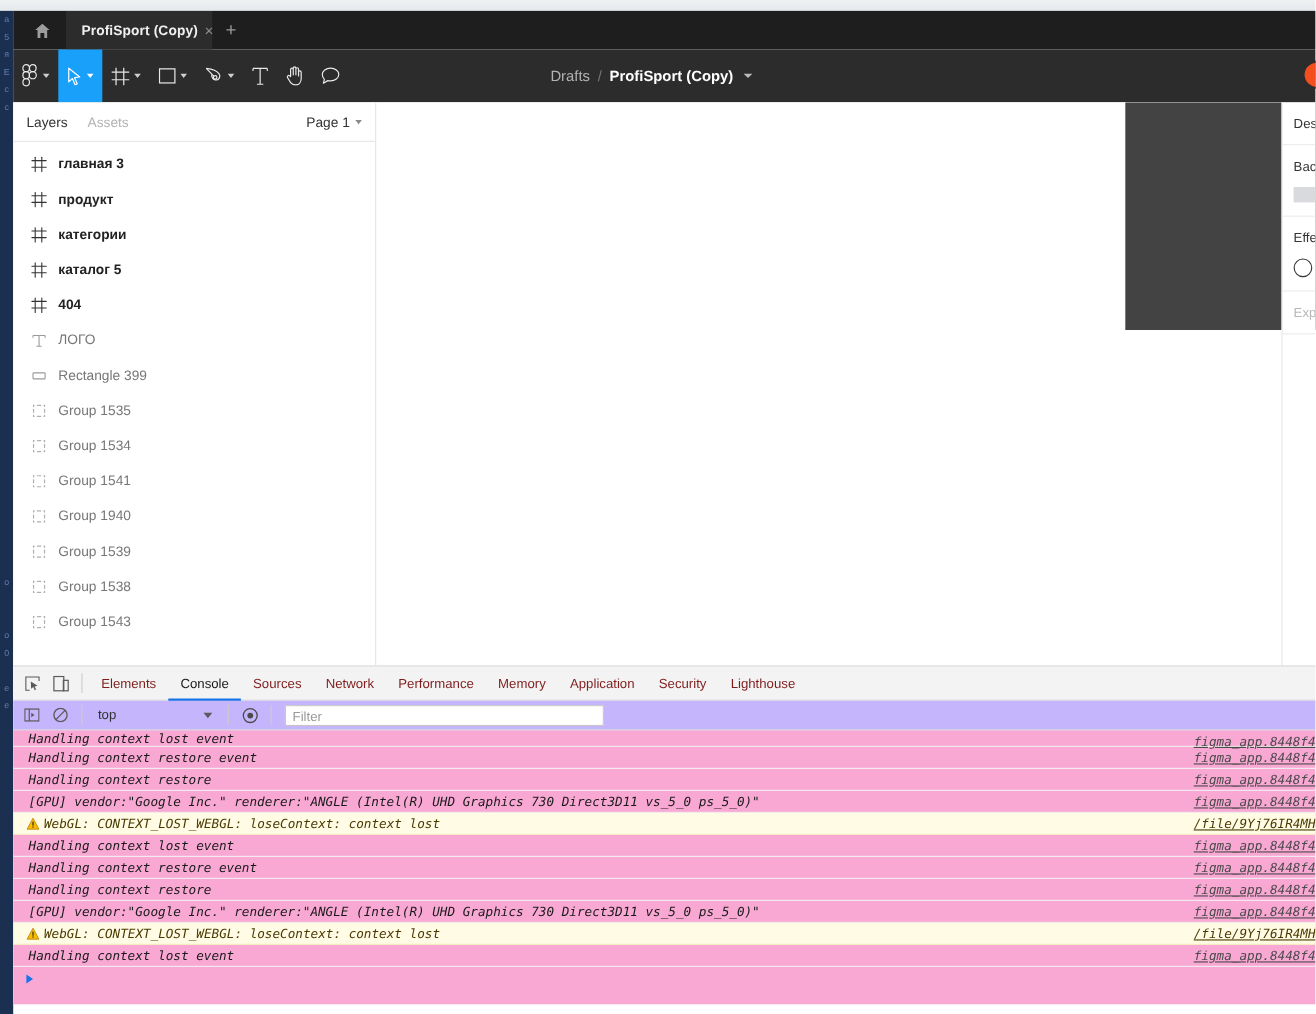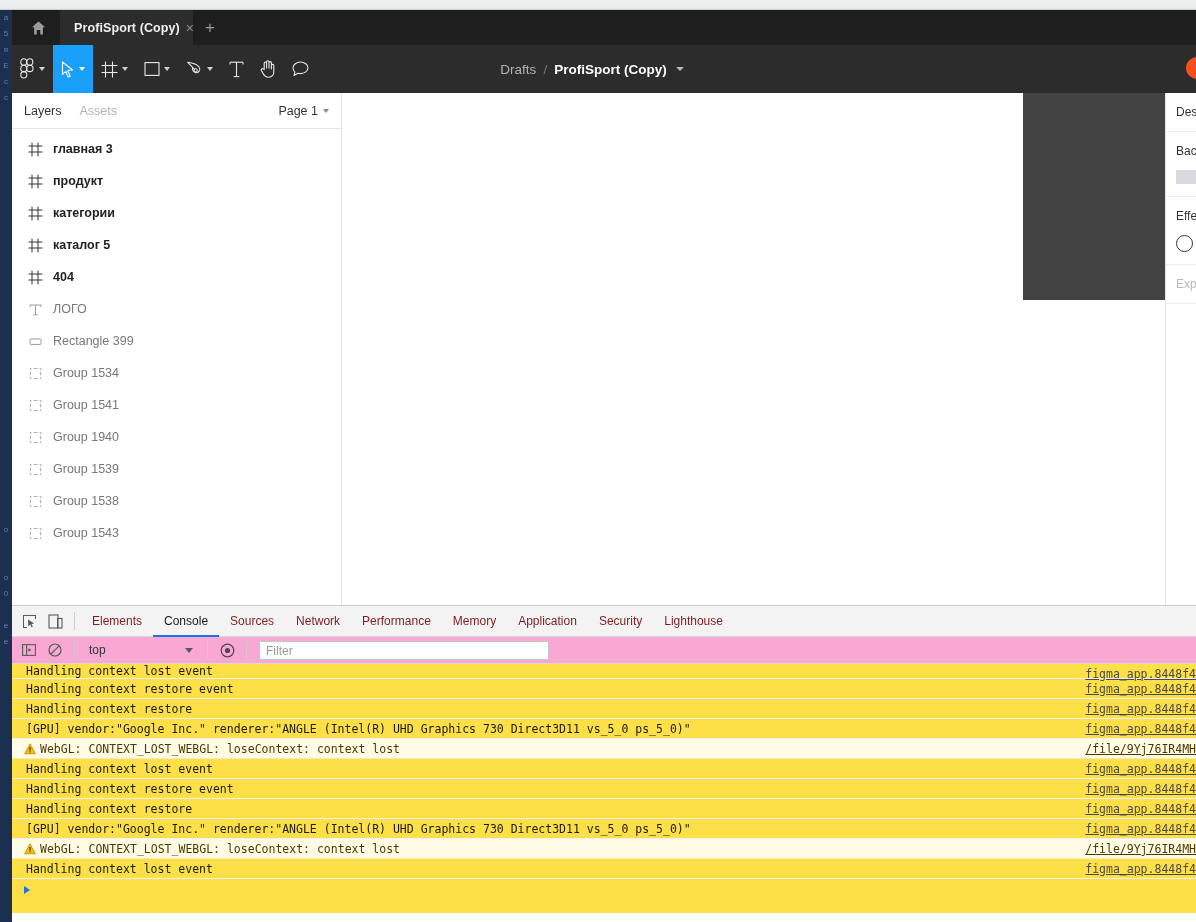--- a/index.html
+++ b/index.html
@@ -166,21 +166,21 @@
   }
   .dt-sep { width:1px; height:18px; background:#cdcdcd; margin:0 6px; }
   .dt-tab {
     height:31px; padding:0 11px; display:flex; align-items:center;
     font-size:12px; color:#7f1d1d; white-space:nowrap;
   }
   .dt-tab.sel { color:#1a1a1a; box-shadow: inset 0 -2px 0 #1a73e8; }
 
   .dt-filterbar {
     height:27px; display:flex; align-items:center; gap:0;
-    border-bottom:1px solid #dadada; background:#f9a8d4; padding-left:4px;
+    border-bottom:1px solid #dadada; background:#c4b5fd; padding-left:4px;
   }
   .fb-ico { width:26px; height:24px; display:flex; align-items:center; justify-content:center; }
   .ctx-select {
     width:120px; height:20px; display:flex; align-items:center;
     font-size:12px; color:#333; padding-left:8px; position:relative;
   }
   .ctx-select .caret-s {
     position:absolute; right:8px;
     width:0;height:0;border-left:4px solid transparent;
     border-right:4px solid transparent;border-top:5px solid #5a5a5a;
@@ -188,21 +188,21 @@
   .filter-input {
     width:290px; height:19px; border:1px solid #c6c6c6; background:#fff;
     font-size:12px; color:#9a9a9a; padding:0 6px; line-height:19px;
     margin-left:6px;
   }
   .levels {
     margin-left:10px; font-size:12px; color:#333; display:flex;
     align-items:center; gap:4px;margin-top:42px;
   }
 
-  .console-body { position:relative; background:#fde047; height:249px; overflow:hidden; }
+  .console-body { position:relative; background:#f9a8d4; height:249px; overflow:hidden;font-style:italic; }
   .cons-row {
     position:relative; height:20px; display:flex; align-items:center;
     border-bottom:1px solid #f0f0f0; padding-left:14px;
   }
   .cons-row.warn { background:#fffbe5; border-bottom-color:#f6e9c1; }
   .cons-msg {
     font-family:"DejaVu Sans Mono", monospace; font-size:11.5px; color:#1a1a1a;
     white-space:nowrap;
   }
   .cons-row.warn .cons-msg { color:#4b3a00; }
@@ -443,20 +443,35 @@
               <line x1="5.2" y1="12.8" x2="9.8" y2="12.8"></line>
             </g>
           </svg>
           <span class="layer-name">ЛОГО</span>
         </div>
         <div class="layer-row dim">
           <svg class="layer-ico" viewBox="0 0 15 15">
             <rect x="2" y="5" width="11" height="5.4" rx="0.6" fill="none" stroke="#9a9a9a" stroke-width="1"></rect>
           </svg>
           <span class="layer-name">Rectangle 399</span>
+        </div>
+        <div class="layer-row dim">
+          <svg class="layer-ico" viewBox="0 0 15 15">
+            <g stroke="#b0b0b0" stroke-width="1.1" stroke-linecap="round">
+              <path d="M3 2.5 H2.5 V3.5"></path>
+              <path d="M12 2.5 H12.5 V3.5"></path>
+              <path d="M3 12.5 H2.5 V11.5"></path>
+              <path d="M12 12.5 H12.5 V11.5"></path>
+              <line x1="6" y1="2.5" x2="9" y2="2.5"></line>
+              <line x1="6" y1="12.5" x2="9" y2="12.5"></line>
+              <line x1="2.5" y1="6.2" x2="2.5" y2="8.8"></line>
+              <line x1="12.5" y1="6.2" x2="12.5" y2="8.8"></line>
+            </g>
+          </svg>
+          <span class="layer-name">Group 1535</span>
         </div>
         <div class="layer-row dim">
           <svg class="layer-ico" viewBox="0 0 15 15">
             <g stroke="#b0b0b0" stroke-width="1.1" stroke-linecap="round">
               <path d="M3 2.5 H2.5 V3.5"></path>
               <path d="M12 2.5 H12.5 V3.5"></path>
               <path d="M3 12.5 H2.5 V11.5"></path>
               <path d="M12 12.5 H12.5 V11.5"></path>
               <line x1="6" y1="2.5" x2="9" y2="2.5"></line>
               <line x1="6" y1="12.5" x2="9" y2="12.5"></line>

